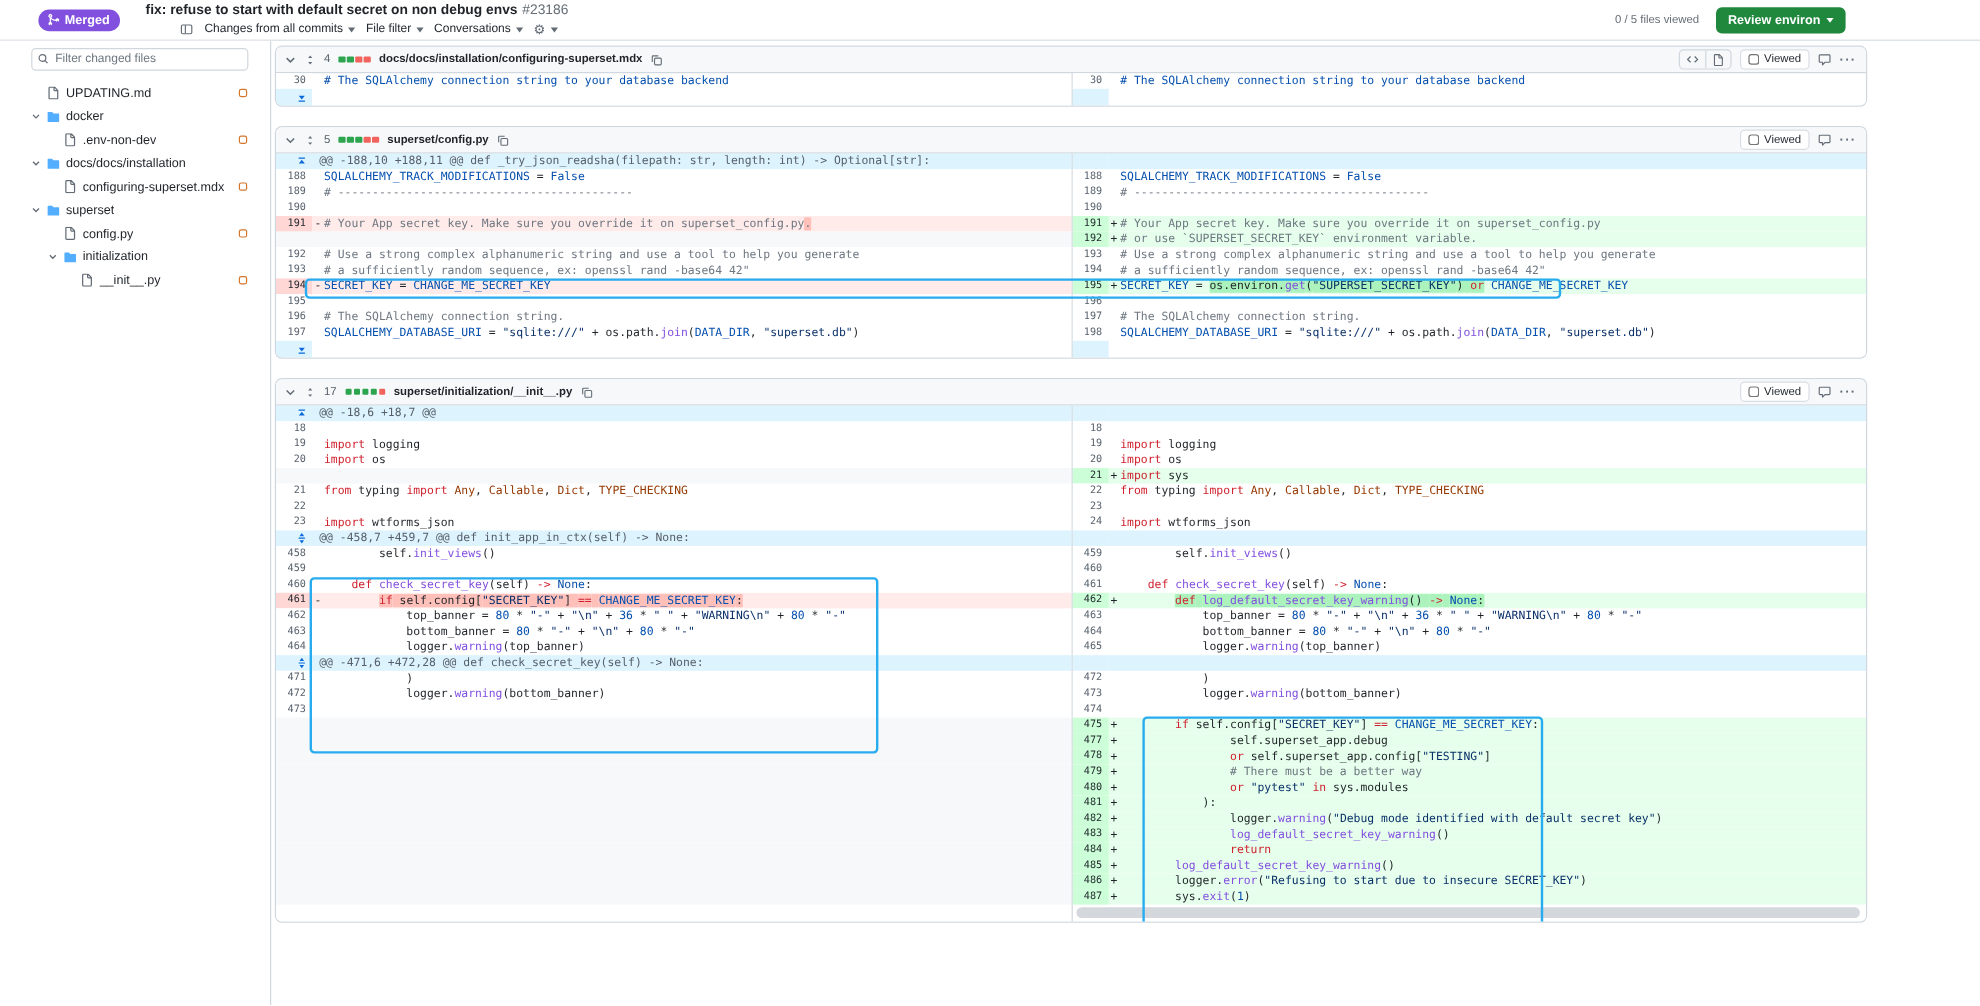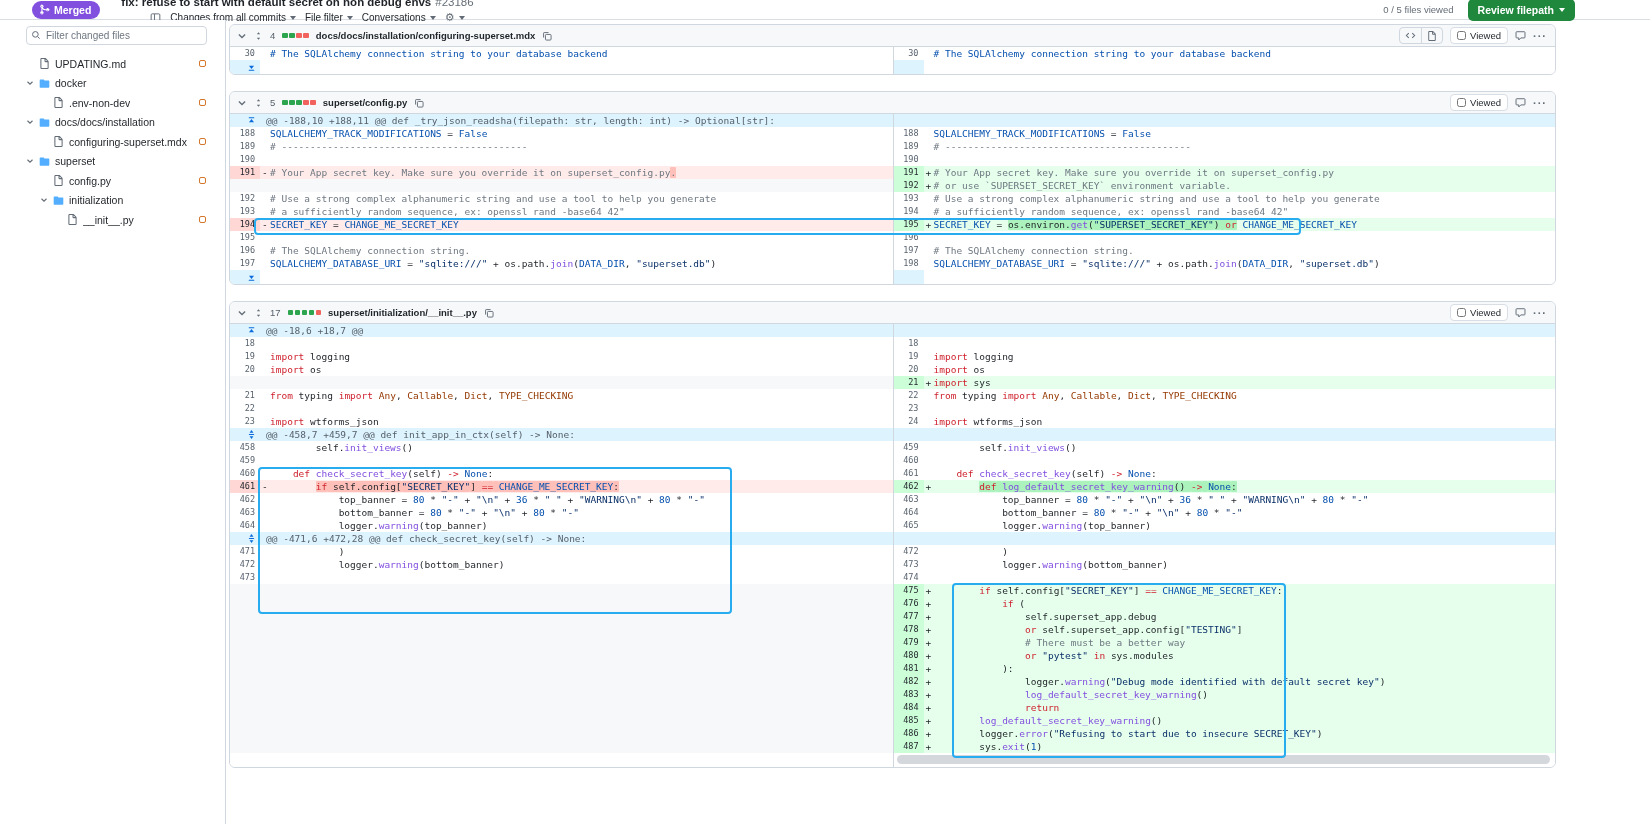--- a/index.html
+++ b/index.html
@@ -1,21 +1,21 @@
 <!DOCTYPE html>
 <html><head>
 <meta charset="utf-8">
 <style>
   *{box-sizing:border-box;margin:0;padding:0}
   html,body{width:1650px;height:838px;overflow:hidden;background:#fff;
     font-family:"Liberation Sans","DejaVu Sans",sans-serif;color:#1f2328;font-size:11px}
   button{background:none;border:none;font:inherit;color:inherit;cursor:pointer;padding:0}
 
   
-  .pr-header{height:20px;display:flex;align-items:center;padding:0 75px 0 32px;border-bottom:1px solid #d8dee4;background:#fff}
+  .pr-header{height:34px;display:flex;align-items:center;padding:0 112px 0 32px;border-bottom:1px solid #d8dee4;background:#fff}
   .merge-badge{display:inline-flex;align-items:center;gap:4px;background:#8250df;color:#fff;
     border-radius:999px;padding:3px 9px 3px 7px;font-size:10.5px;font-weight:600;flex:none}
   .title-wrap{margin-left:21px;display:flex;flex-direction:column;min-width:0}
   .pr-title-line{font-size:11.5px;line-height:13px;white-space:nowrap}
   .pr-title{font-weight:700}
   .pr-number{color:#656d76;font-weight:400;margin-left:4px}
   .toolbar{display:flex;align-items:center;gap:9px;font-size:10px;color:#24292f;margin-top:3px;margin-left:29px}
   .tb-item{display:inline-flex;align-items:center;gap:4px}
   .caret{width:0;height:0;border-left:3px solid transparent;border-right:3px solid transparent;border-top:4px solid #636c76;display:inline-block}
   .caret-white{border-top-color:#fff}
@@ -124,21 +124,21 @@
       </button>
       <button class="tb-item">
         <span class="gear">⚙</span>
           <span class="caret"></span>
       </button>
     </div>
   </div>
   <div class="spacer"></div>
   <span class="viewed-count">0 / 5 files viewed</span>
   <button class="review-btn">
-    <span>Review filepath</span>
+    <span>Review environ</span>
       <span class="caret caret-white"></span>
   </button>
 </header>
 
 <div class="content">
 
   <aside class="sidebar">
     <div class="filter-box">
       <span class="s-icon">
         <svg width="10" height="10" viewBox="0 0 16 16" fill="none" stroke="#636c76" stroke-width="1.6">
@@ -784,30 +784,20 @@
               <div class="gut">475</div>
               <div class="code"><span class="mk">+</span><span class="tk-p">        </span><span class="tk-k">if</span><span class="tk-p"> self.config[</span><span class="tk-s">"SECRET_KEY"</span><span class="tk-p">] </span><span class="tk-k">==</span><span class="tk-p"> </span><span class="tk-n">CHANGE_ME_SECRET_KEY</span><span class="tk-p">:</span></div>
             </div>
           </div>
           <div class="drow">
             <div class="side left k-empty">
               <div class="gut"></div>
               <div class="code"><span class="mk"> </span></div>
             </div>
             <div class="side right k-add">
-              <div class="gut">476</div>
-              <div class="code"><span class="mk">+</span><span class="tk-p">            </span><span class="tk-k">if</span><span class="tk-p"> (</span></div>
-            </div>
-          </div>
-          <div class="drow">
-            <div class="side left k-empty">
-              <div class="gut"></div>
-              <div class="code"><span class="mk"> </span></div>
-            </div>
-            <div class="side right k-add">
               <div class="gut">477</div>
               <div class="code"><span class="mk">+</span><span class="tk-p">                self.superset_app.debug</span></div>
             </div>
           </div>
           <div class="drow">
             <div class="side left k-empty">
               <div class="gut"></div>
               <div class="code"><span class="mk"> </span></div>
             </div>
             <div class="side right k-add">

